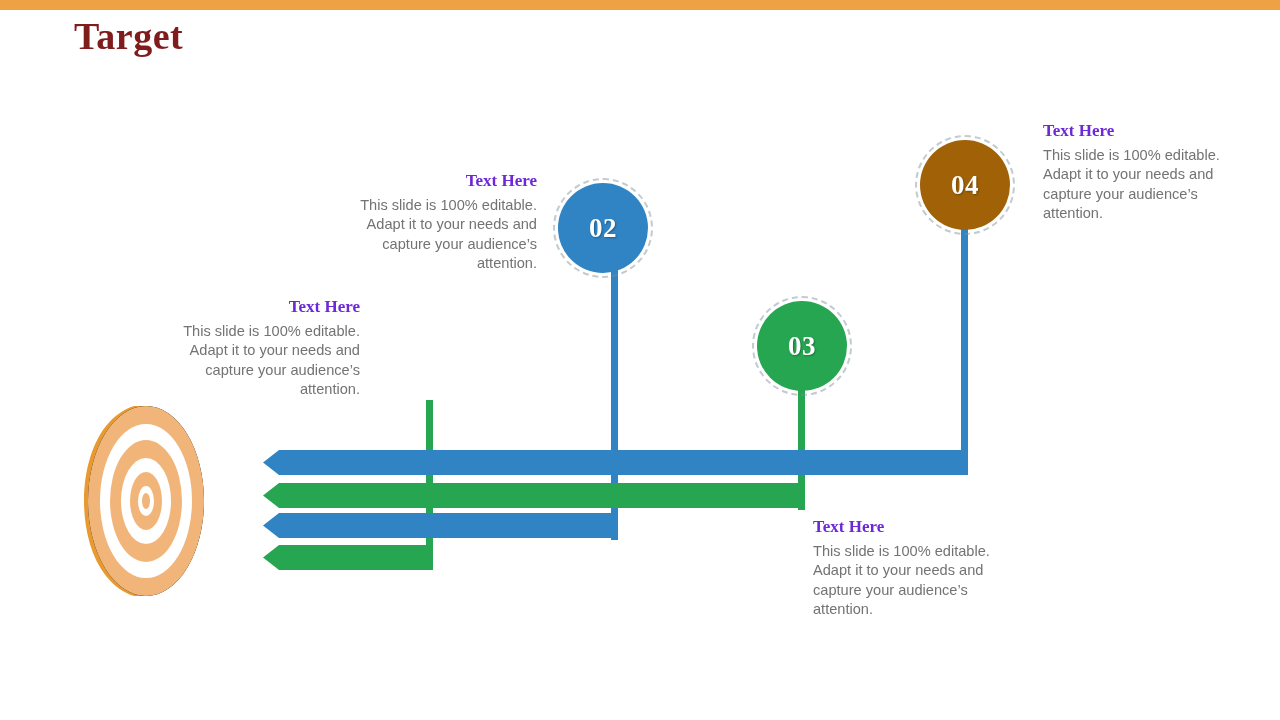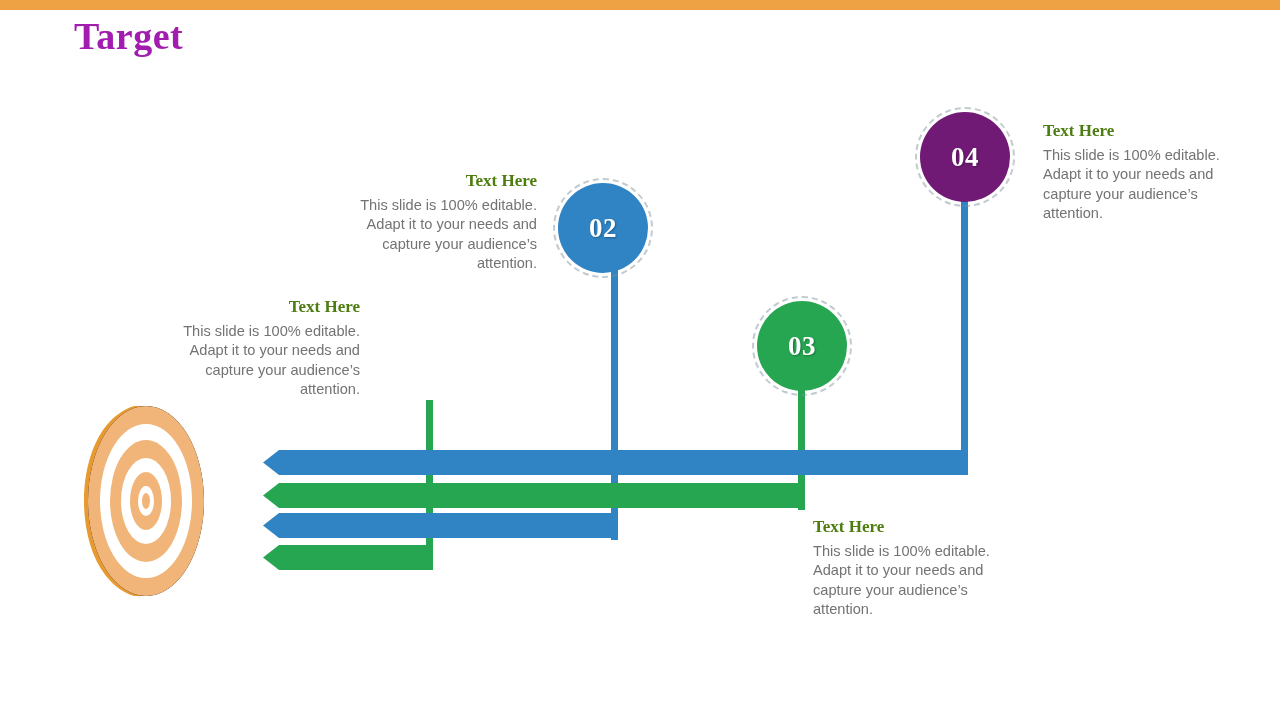--- a/index.html
+++ b/index.html
@@ -26,21 +26,21 @@
 
   
   #page-title {
     position: absolute;
     left: 74px;
     top: 14px;
     font-family: "Liberation Serif", serif;
     font-weight: bold;
     font-size: 38px;
     line-height: 44px;
-    color: #a21caf;
+    color: #7f1d1d;
     letter-spacing: 0.5px;
   }
 
   
   #stage {
     position: absolute;
     left: 0; top: 0;
     width: 1280px;
     height: 720px;
   }
@@ -101,21 +101,21 @@
   
   .txt-block {
     position: absolute;
     width: 178px;
   }
   .txt-block .heading {
     font-family: "Liberation Serif", serif;
     font-weight: bold;
     font-size: 17px;
     line-height: 22px;
-    color: #4d7c0f;
+    color: #6d28d9;
     margin-bottom: 4px;
   }
   .txt-block .body {
     font-family: Liberation Sans, sans-serif;
     font-size: 14.6px;
     line-height: 19.4px;
     color: #737373;
   }
   .align-right { text-align: right; }
   .align-left  { text-align: left; }
@@ -188,21 +188,21 @@
   <div class="node" style="left:558px; top:183px; background:#3084c4;">
     <span class="ring"></span>
     <span class="num">02</span>
   </div>
 
   <div class="node" style="left:757px; top:301px; background:#27a652;">
     <span class="ring"></span>
     <span class="num">03</span>
   </div>
 
-  <div class="node" style="left:920px; top:112px; background:#701a75;">
+  <div class="node" style="left:920px; top:140px; background:#a16207;">
     <span class="ring"></span>
     <span class="num">04</span>
   </div>
 
   <div class="txt-block align-right" style="left:182px; top:296px;">
     <div class="heading">Text Here</div>
     <div class="body">This slide is 100% editable. Adapt it to your needs and capture your audience’s attention.</div>
   </div>
 
   <div class="txt-block align-right" style="left:359px; top:170px;">

